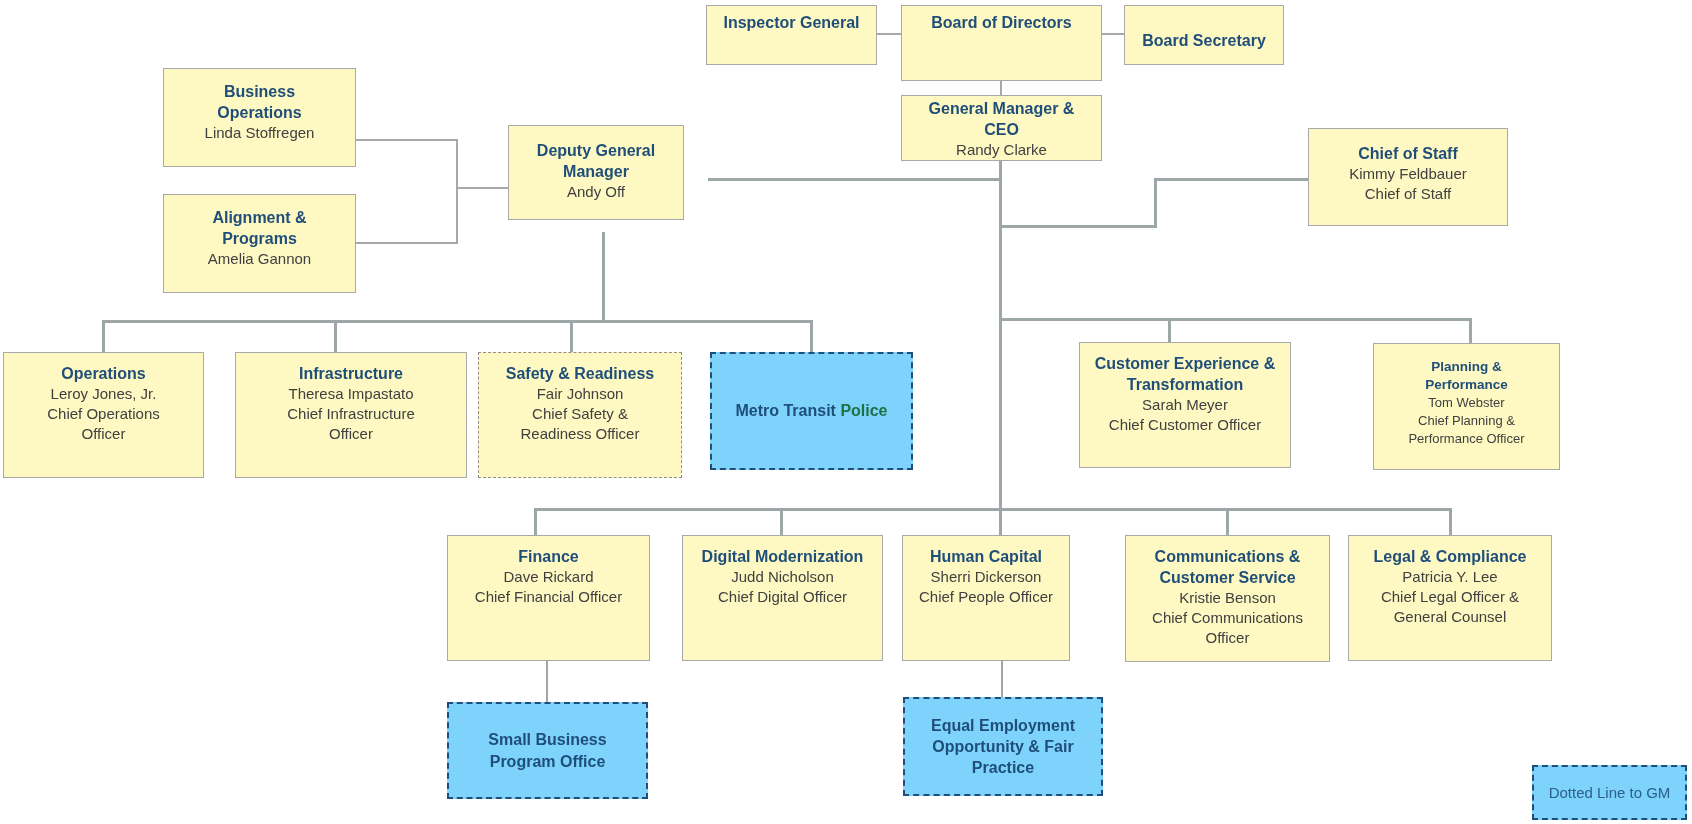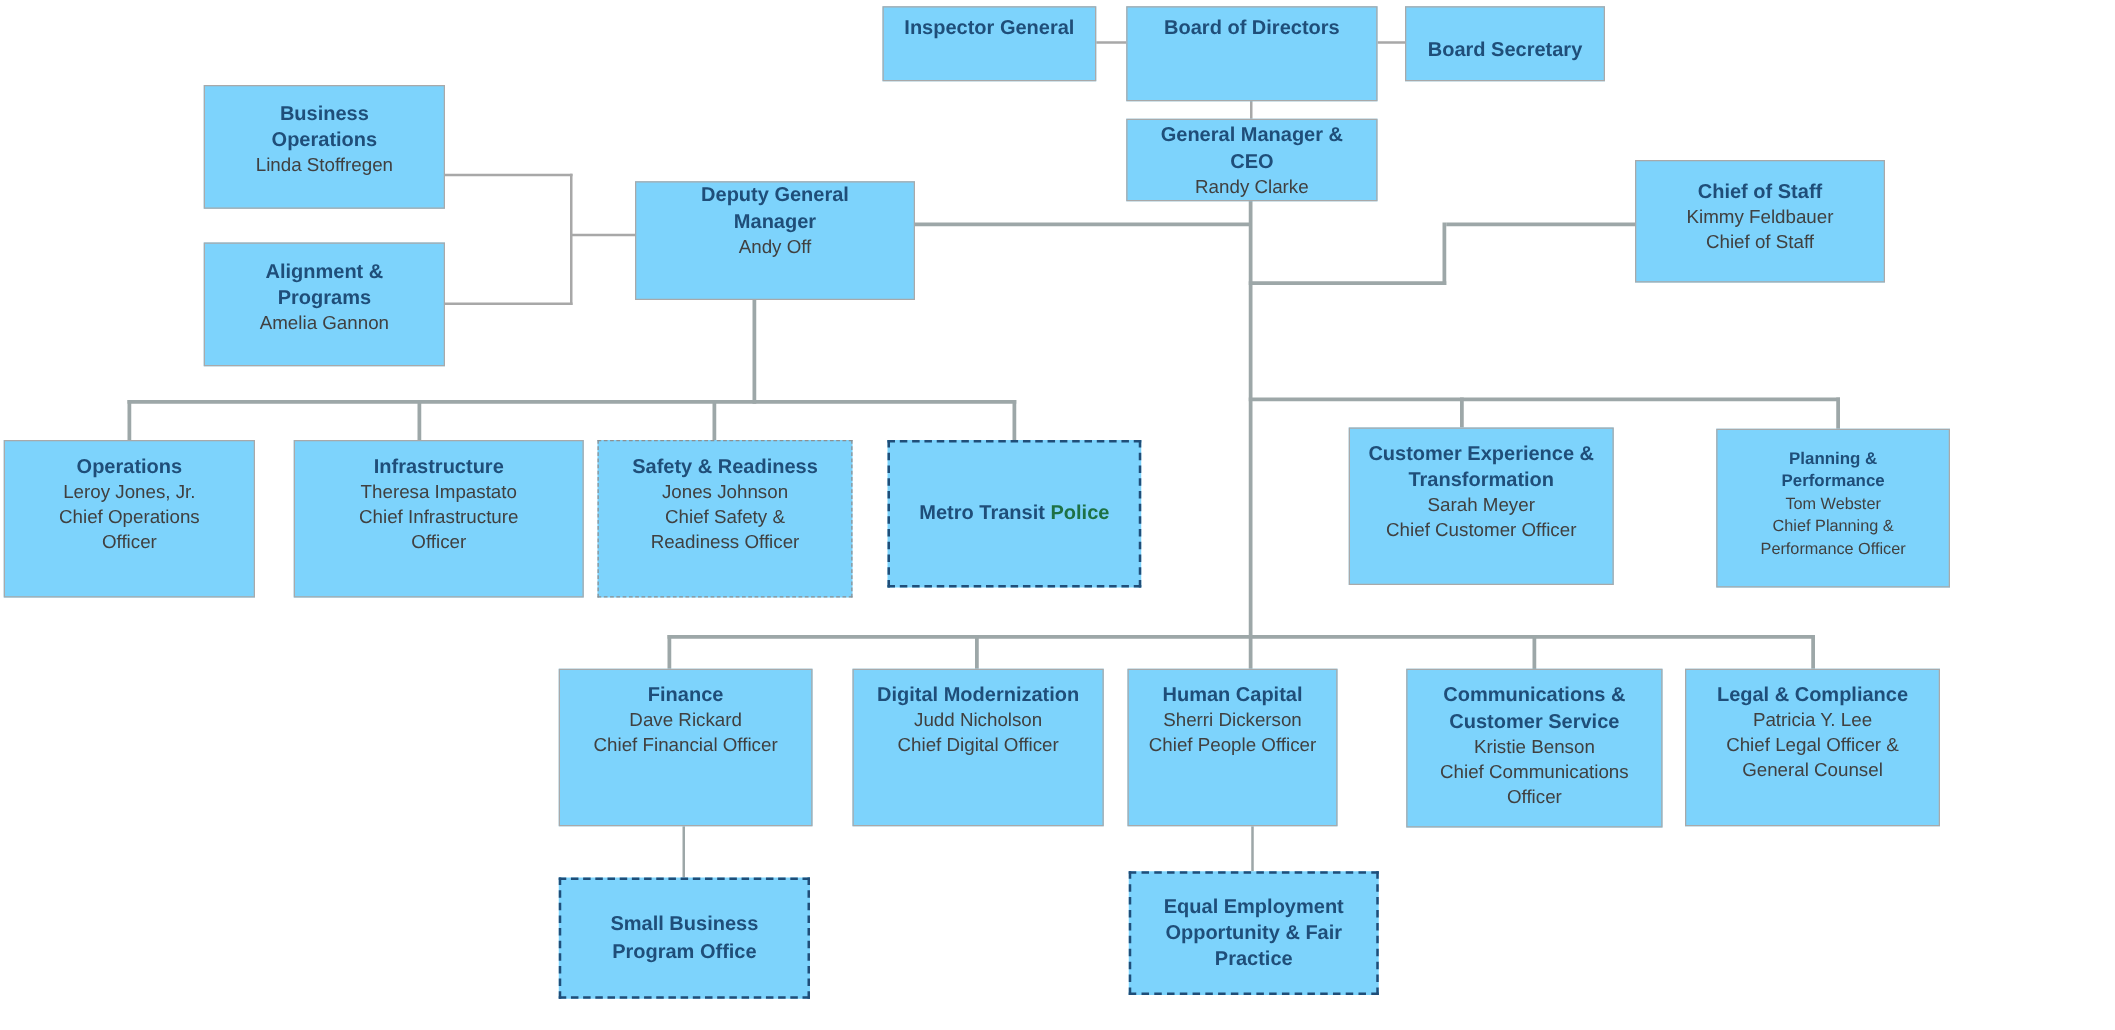--- a/index.html
+++ b/index.html
@@ -1,21 +1,21 @@
 <!DOCTYPE html>
 <html><head>
 <meta charset="utf-8">
 <style>
   html,body{margin:0;padding:0;background:#ffffff;}
   .stage{
     position:relative;width:1692px;height:824px;background:#ffffff;
     font-family:"Liberation Sans","DejaVu Sans",sans-serif;overflow:hidden;
   }
   .box{
-    position:absolute;box-sizing:border-box;background:#7dd3fc;
+    position:absolute;box-sizing:border-box;background:#fef9c3;
     border:1px solid #a9a9a9;text-align:center;color:#404040;
     font-size:15px;line-height:1.32;
   }
   .box .title{display:block;color:#1f4e79;font-weight:bold;font-size:16px;margin:0 auto;}
   .box .name{display:block;margin:0 auto;}
   .box .role{display:block;max-width:155px;margin:0 auto;}
   .dashed-gray{border:1px dashed #8f8f8f;}
   .dashed-blue{border:2px dashed #1f4e79;background:#7dd3fc;}
   .center{display:flex;align-items:center;justify-content:center;}
   .sm{font-size:13px;line-height:1.35;}
@@ -76,21 +76,21 @@
     <span class="name">Randy Clarke</span>
   </div>
   <div class="box" style="left:163px;top:68px;width:193px;height:99px;padding-top:12px">
     <span class="title" style="max-width:130px">Business Operations</span>
     <span class="name">Linda Stoffregen</span>
   </div>
   <div class="box" style="left:163px;top:194px;width:193px;height:99px;padding-top:12px">
     <span class="title" style="max-width:140px">Alignment &amp; Programs</span>
     <span class="name">Amelia Gannon</span>
   </div>
-  <div class="box" style="left:508px;top:145px;width:224px;height:95px;padding-top:0">
+  <div class="box" style="left:508px;top:125px;width:176px;height:95px;padding-top:14px">
     <span class="title" style="max-width:160px">Deputy General Manager</span>
     <span class="name">Andy Off</span>
   </div>
   <div class="box" style="left:1308px;top:128px;width:200px;height:98px;padding-top:14px">
     <span class="title">Chief of Staff</span>
     <span class="name">Kimmy Feldbauer</span>
     <span class="role">Chief of Staff</span>
   </div>
 
   <div class="box" style="left:3px;top:352px;width:201px;height:126px;padding-top:10px">
@@ -98,21 +98,21 @@
     <span class="name">Leroy Jones, Jr.</span>
     <span class="role">Chief Operations Officer</span>
   </div>
   <div class="box" style="left:235px;top:352px;width:232px;height:126px;padding-top:10px">
     <span class="title">Infrastructure</span>
     <span class="name">Theresa Impastato</span>
     <span class="role">Chief Infrastructure Officer</span>
   </div>
   <div class="box dashed-gray" style="left:478px;top:352px;width:204px;height:126px;padding-top:10px">
     <span class="title">Safety &amp; Readiness</span>
-    <span class="name">Jones Johnson</span>
+    <span class="name">Fair Johnson</span>
     <span class="role">Chief Safety &amp; Readiness Officer</span>
   </div>
   <div class="box dashed-blue center" style="left:710px;top:352px;width:203px;height:118px">
     <span class="title"><span>Metro Transit </span><span class="green">Police</span></span>
   </div>
 
   <div class="box" style="left:1079px;top:342px;width:212px;height:126px;padding-top:10px">
     <span class="title">Customer Experience &amp; Transformation</span>
     <span class="name">Sarah Meyer</span>
     <span class="role">Chief Customer Officer</span>
@@ -149,14 +149,17 @@
     <span class="role">Chief Legal Officer &amp; General Counsel</span>
   </div>
 
   <div class="box dashed-blue center" style="left:447px;top:702px;width:201px;height:97px">
     <span class="title" style="max-width:150px">Small Business Program Office</span>
   </div>
   <div class="box dashed-blue center" style="left:903px;top:697px;width:200px;height:99px">
     <span class="title" style="max-width:170px">Equal Employment Opportunity &amp; Fair Practice</span>
   </div>
 
+  <div class="box dashed-blue center legend-box" style="left:1532px;top:765px;width:155px;height:55px">
+    <span>Dotted Line to GM</span>
+  </div>
 
 </div>
 
 </body></html>

